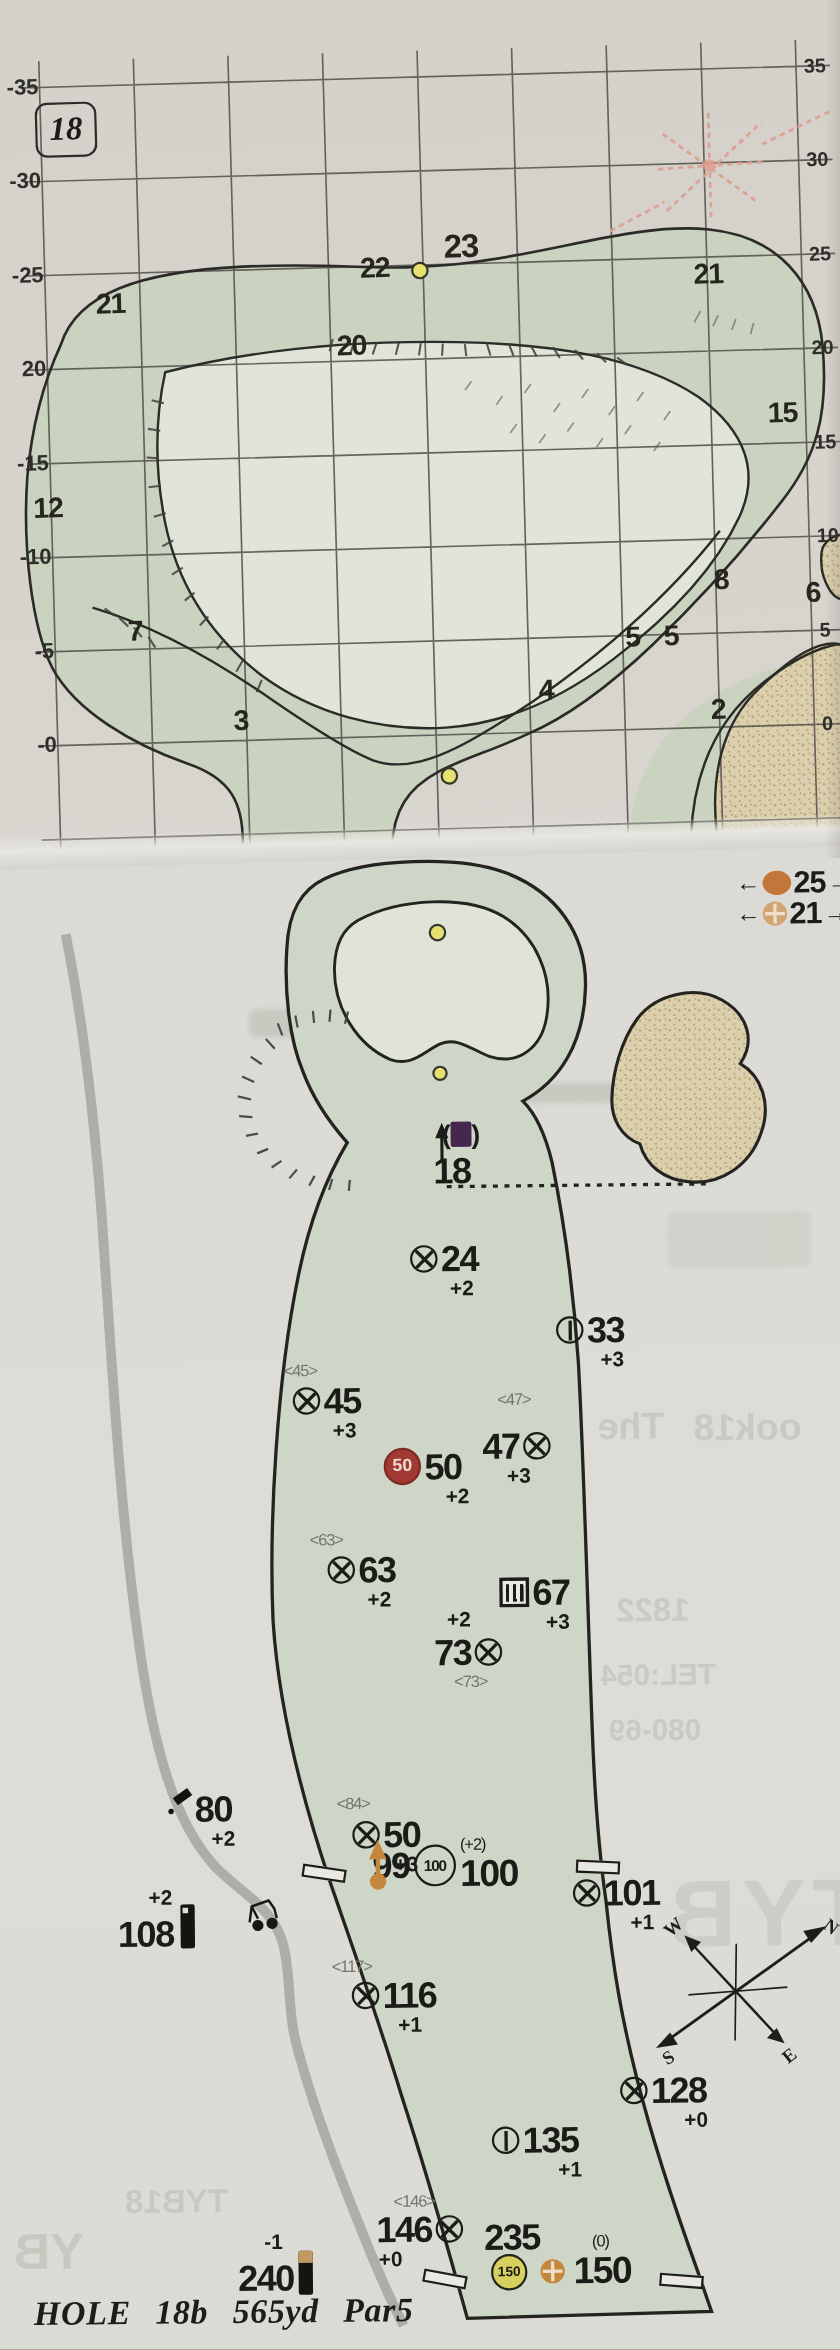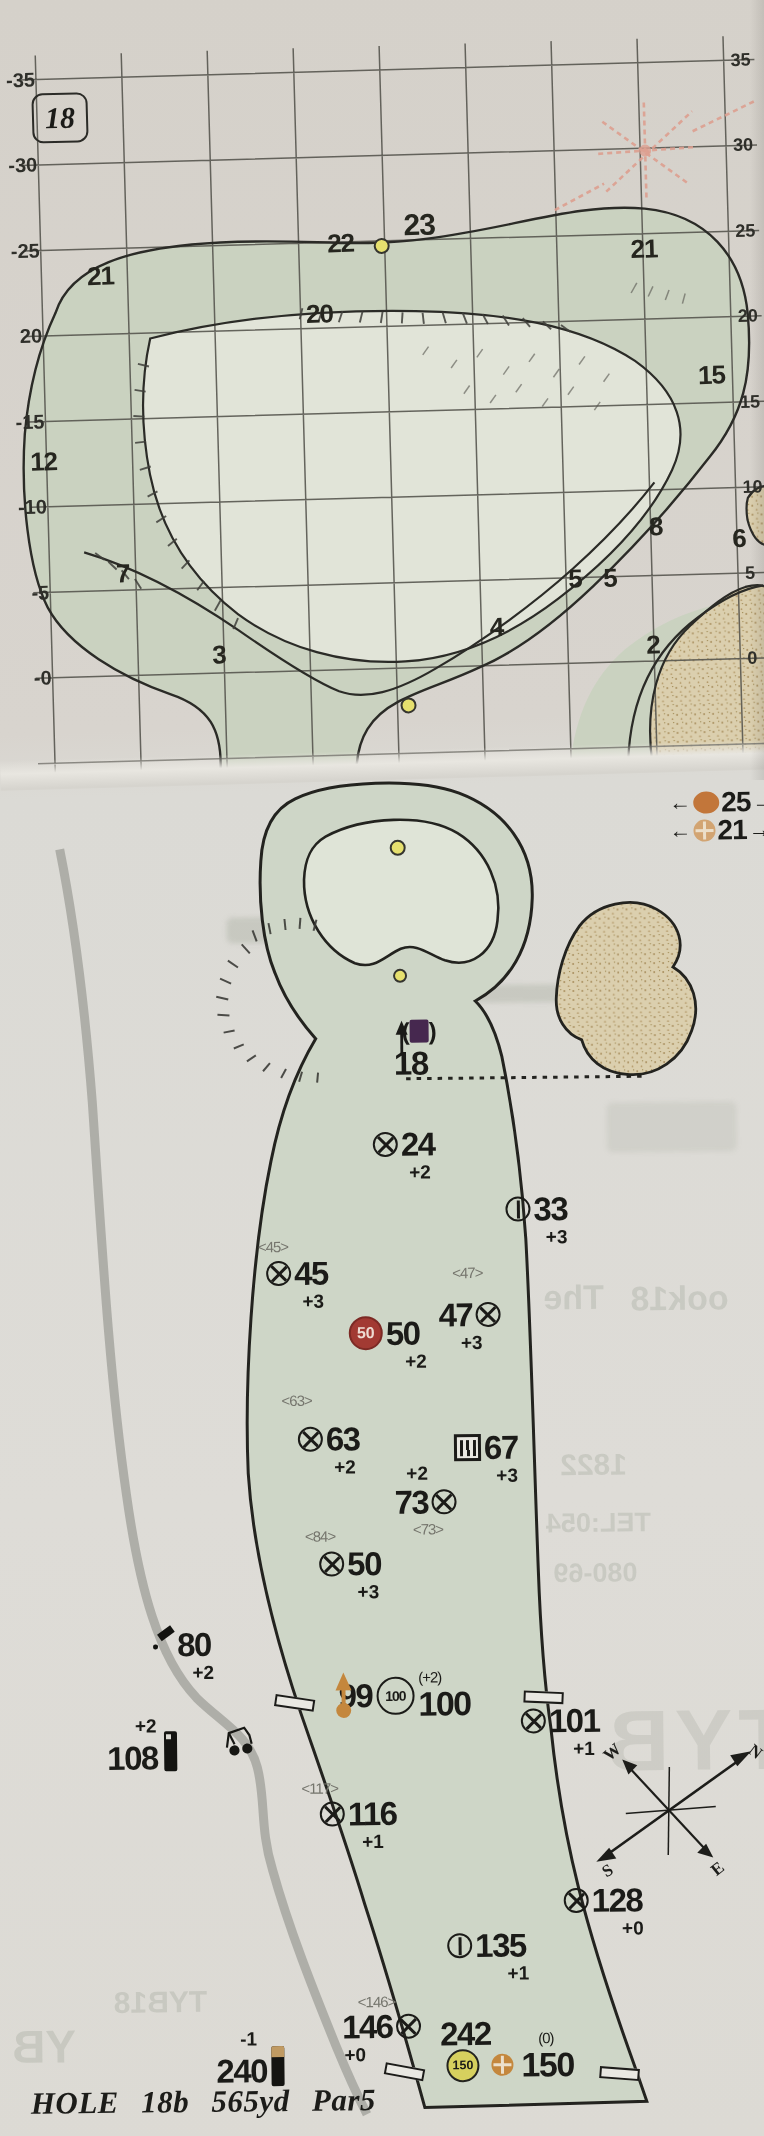--- a/index.html
+++ b/index.html
@@ -352,21 +352,21 @@
     <div class="mk" style="left:350px;top:1316px">
       <div class="row">
           <span class="disc-red">50</span>
           <span class="num">50</span>
         </div>
       <div class="delta" style="margin-left:56px">+2</div>
     </div>
 
     <div class="mk" style="left:274px;top:1392px">
       <div class="paren" style="margin-left:8px">&lt;63&gt;</div>
-      <div class="row" style="margin-left:24px;margin-top:15px">
+      <div class="row" style="margin-left:24px;margin-top:3px">
           <span class="cx-icon"></span>
           <span class="num">63</span>
         </div>
       <div class="delta" style="margin-left:60px">+2</div>
     </div>
 
     <div class="mk" style="left:440px;top:1432px">
       <div class="row" style="margin-left:14px">
           <span class="grate-icon">
             <i></i>
@@ -378,21 +378,21 @@
 
     <div class="mk" style="left:382px;top:1464px">
       <div class="delta" style="margin-left:24px;margin-top:0">+2</div>
       <div class="row" style="margin-left:12px;margin-top:3px">
           <span class="num">73</span>
           <span class="cx-icon"></span>
         </div>
       <div class="paren" style="margin-left:30px;margin-top:3px">&lt;73&gt;</div>
     </div>
 
-    <div class="mk" style="left:296px;top:1528px">
+    <div class="mk" style="left:296px;top:1632px">
       <div class="paren" style="margin-left:8px">&lt;84&gt;</div>
       <div class="row" style="margin-left:22px;margin-top:4px">
           <span class="cx-icon"></span>
           <span class="num">50</span>
         </div>
       <div class="delta" style="margin-left:60px">+3</div>
     </div>
 
     <div class="mk" style="left:142px;top:1626px">
       <div class="row" style="margin-left:8px">
@@ -483,21 +483,21 @@
 
     <div class="mk" style="left:198px;top:2028px">
       <div class="delta" style="margin-left:36px;margin-top:0">-1</div>
       <div class="row" style="margin-left:12px;margin-top:2px;gap:4px">
           <span class="num">240</span>
           <span class="post tan" style="transform:translateY(-4px)"></span>
         </div>
     </div>
 
     <div class="mk" style="left:434px;top:2018px">
-      <span class="num">242</span>
+      <span class="num">235</span>
     </div>
 
     <div class="mk" style="left:440px;top:2032px">
       <div class="paren dark" style="margin-left:92px">(0)</div>
       <div class="row" style="margin-top:2px;gap:0">
         <span class="disc-yellow">150</span>
         <span class="disc-oc" style="margin-left:12px"></span>
         <span class="num b" style="margin-left:8px">150</span>
       </div>
     </div>

